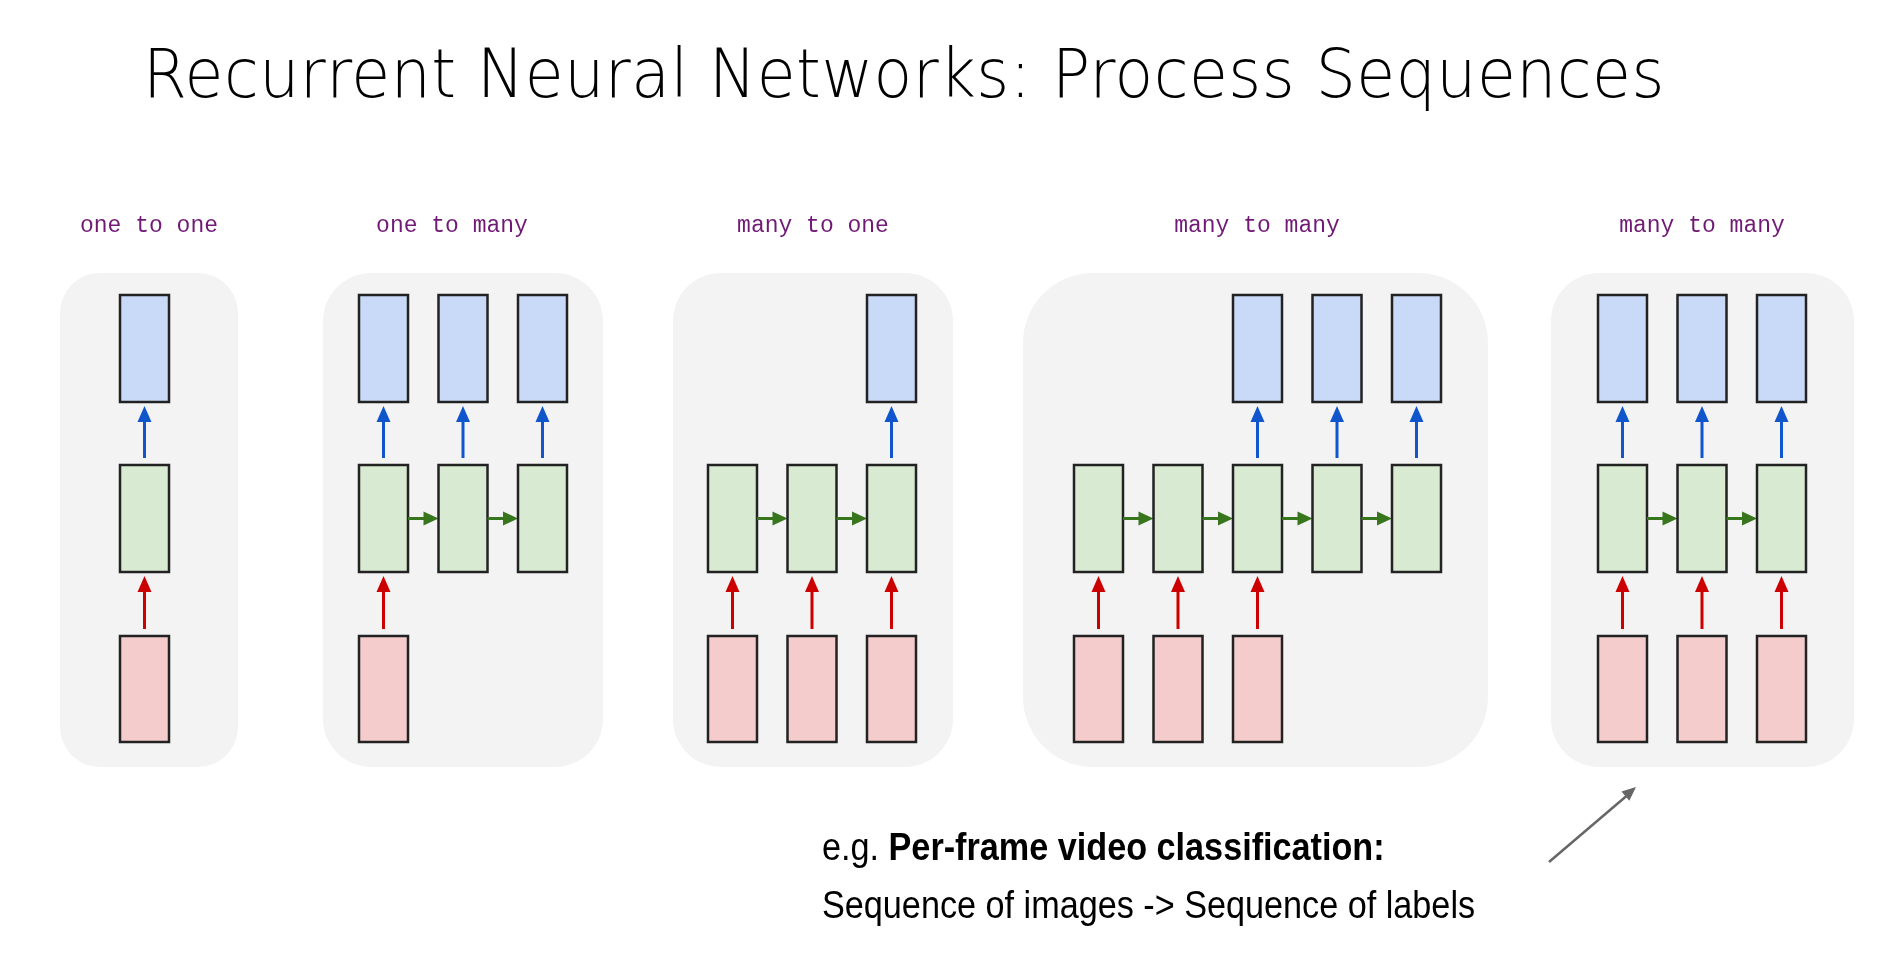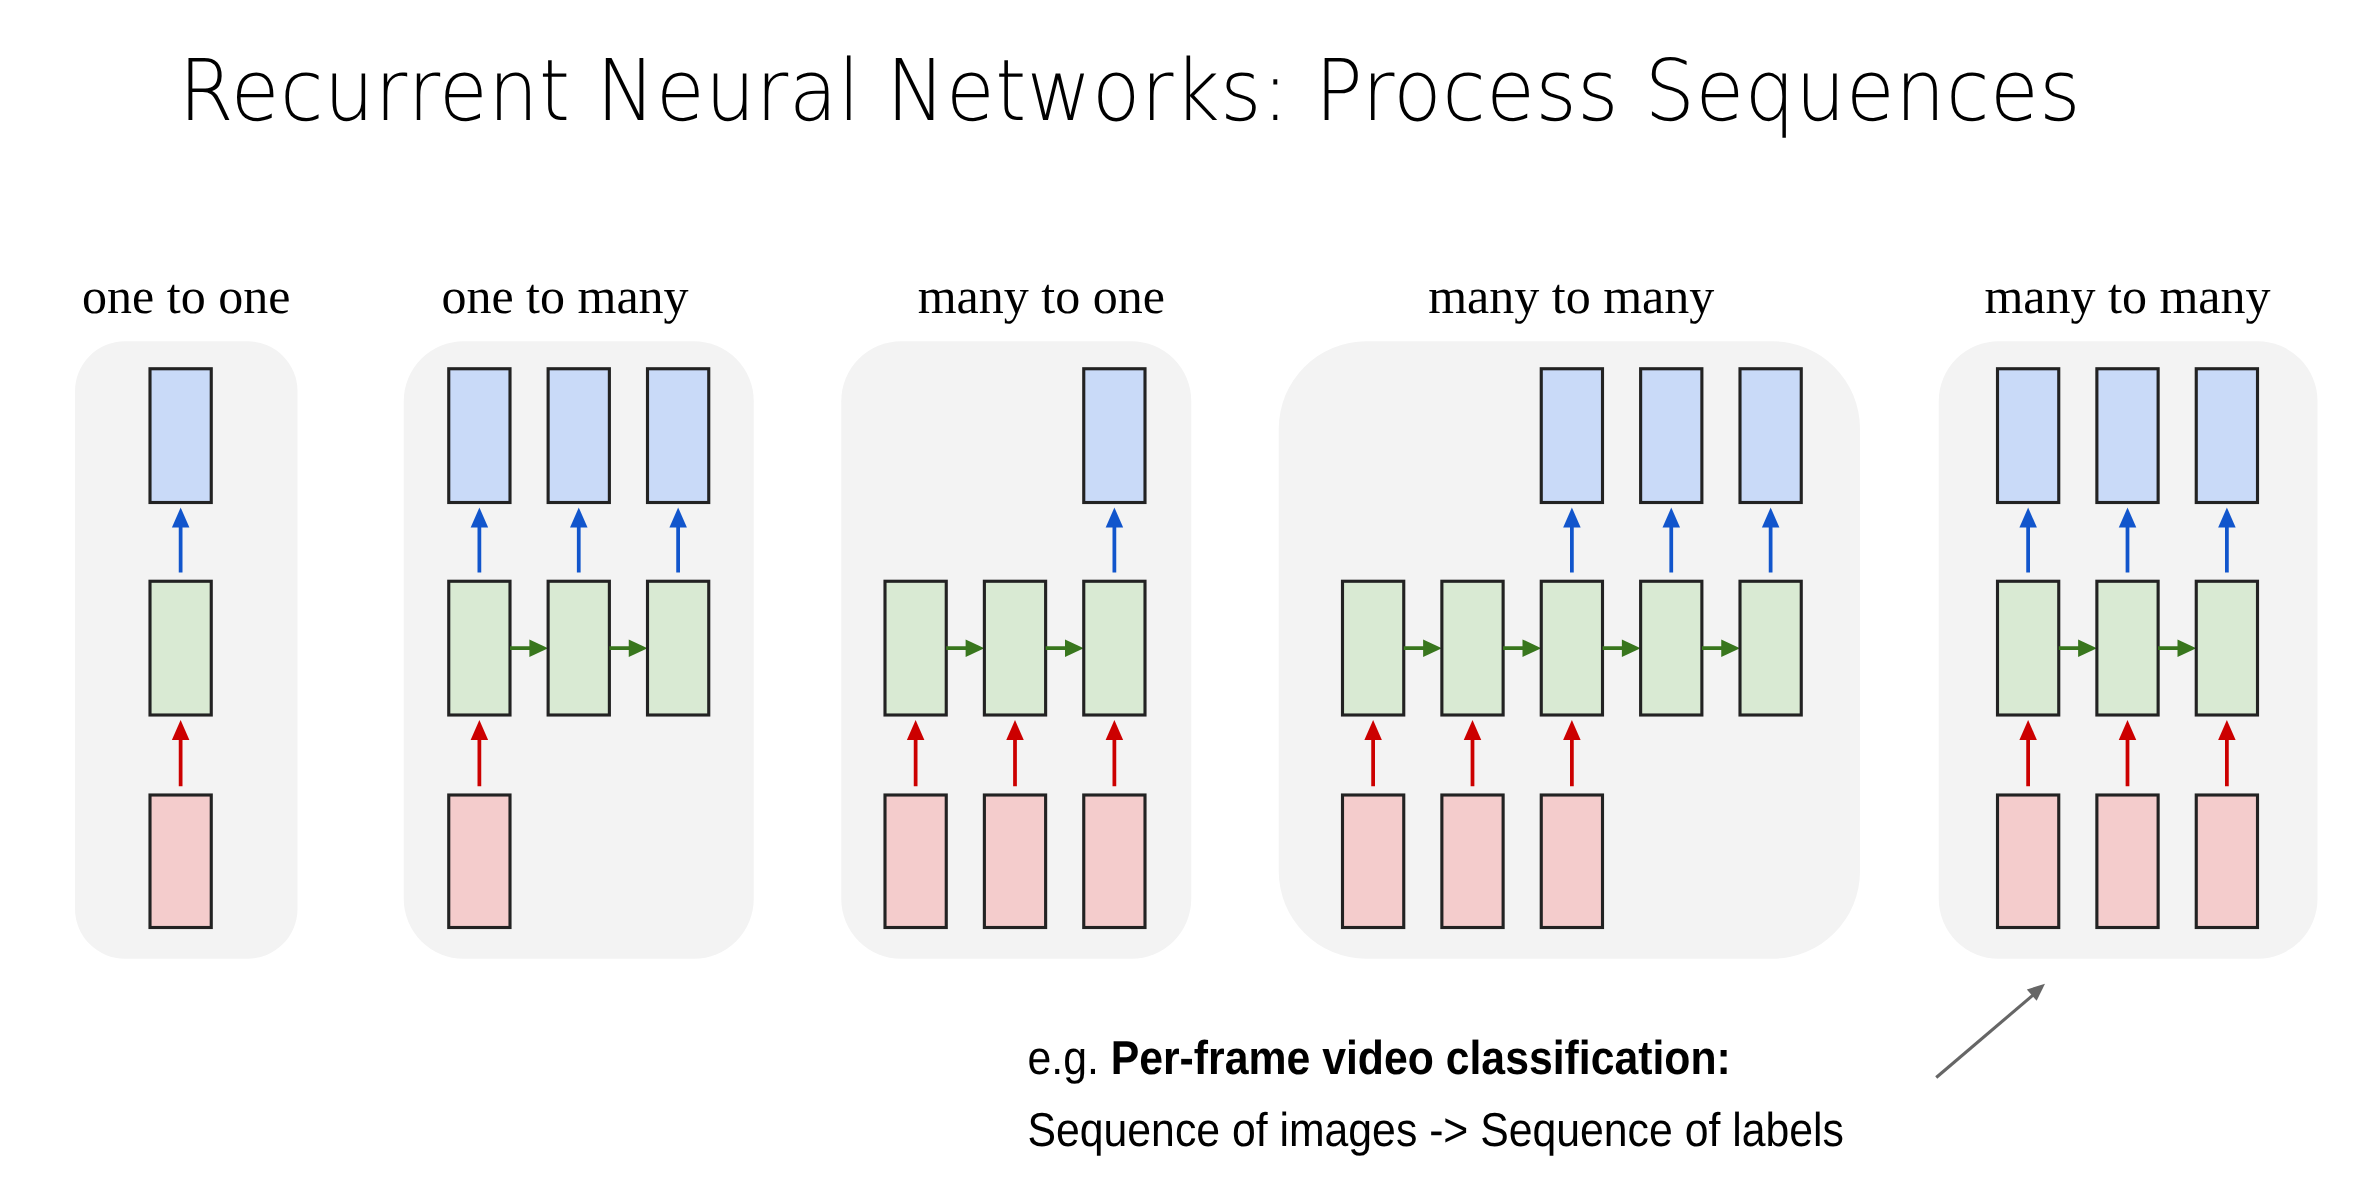--- a/index.html
+++ b/index.html
@@ -4,42 +4,42 @@
 <style>
   html, body { margin: 0; padding: 0; background: #ffffff; }
   body { width: 1892px; height: 958px; position: relative; overflow: hidden; font-family: "Liberation Sans", sans-serif; }
   .title {
     position: absolute; left: 143px; top: 34px;
     font-family: "DejaVu Sans", sans-serif; font-weight: 300;
     font-size: 68px; letter-spacing: 0.5px; color: #000; white-space: nowrap;
     transform-origin: left top; transform: scaleX(0.93);
   }
   .label {
-    position: absolute; top: 213px; font-size: 40px; color: #000000;
-    font-family: Liberation Serif, serif; white-space: nowrap;
+    position: absolute; top: 213px; font-size: 23px; color: #701a75;
+    font-family: Liberation Mono, monospace; white-space: nowrap;
     transform: translateX(-50%);
   }
   svg.diagram { position: absolute; left: 0; top: 0; }
   .caption {
     position: absolute; left: 822px; font-family: "Liberation Sans", sans-serif;
     font-size: 38px; color: #000; white-space: nowrap;
     transform-origin: left top; transform: scaleX(0.9);
   }
   .caption b { font-weight: bold; }
   .cap1 { top: 826px; }
   .cap2 { top: 884px; }
 </style>
 </head>
 <body>
 
 <div class="title">Recurrent Neural Networks: Process Sequences</div>
 
 <div class="label" style="left:149px">one to one</div>
 <div class="label" style="left:452px">one to many</div>
-<div class="label" style="left:833px">many to one</div>
+<div class="label" style="left:813px">many to one</div>
 <div class="label" style="left:1257px">many to many</div>
 <div class="label" style="left:1702px">many to many</div>
 
 <svg class="diagram" id="diagram" width="1892" height="958" viewBox="0 0 1892 958">
     <rect x="60" y="273" width="178" height="494" rx="40" ry="40" fill="#f3f3f3"></rect>
     <rect x="120" y="465" width="49" height="107" fill="#d9ead3" stroke="#222222" stroke-width="2.5"></rect>
     <rect x="120" y="295" width="49" height="107" fill="#c9daf8" stroke="#222222" stroke-width="2.5"></rect>
     <line x1="144.5" y1="458" x2="144.5" y2="418" stroke="#1155cc" stroke-width="3"></line>
     <polygon points="137.5,422 151.5,422 144.5,406" fill="#1155cc"></polygon>
     <rect x="120" y="636" width="49" height="106" fill="#f4cccc" stroke="#222222" stroke-width="2.5"></rect>

